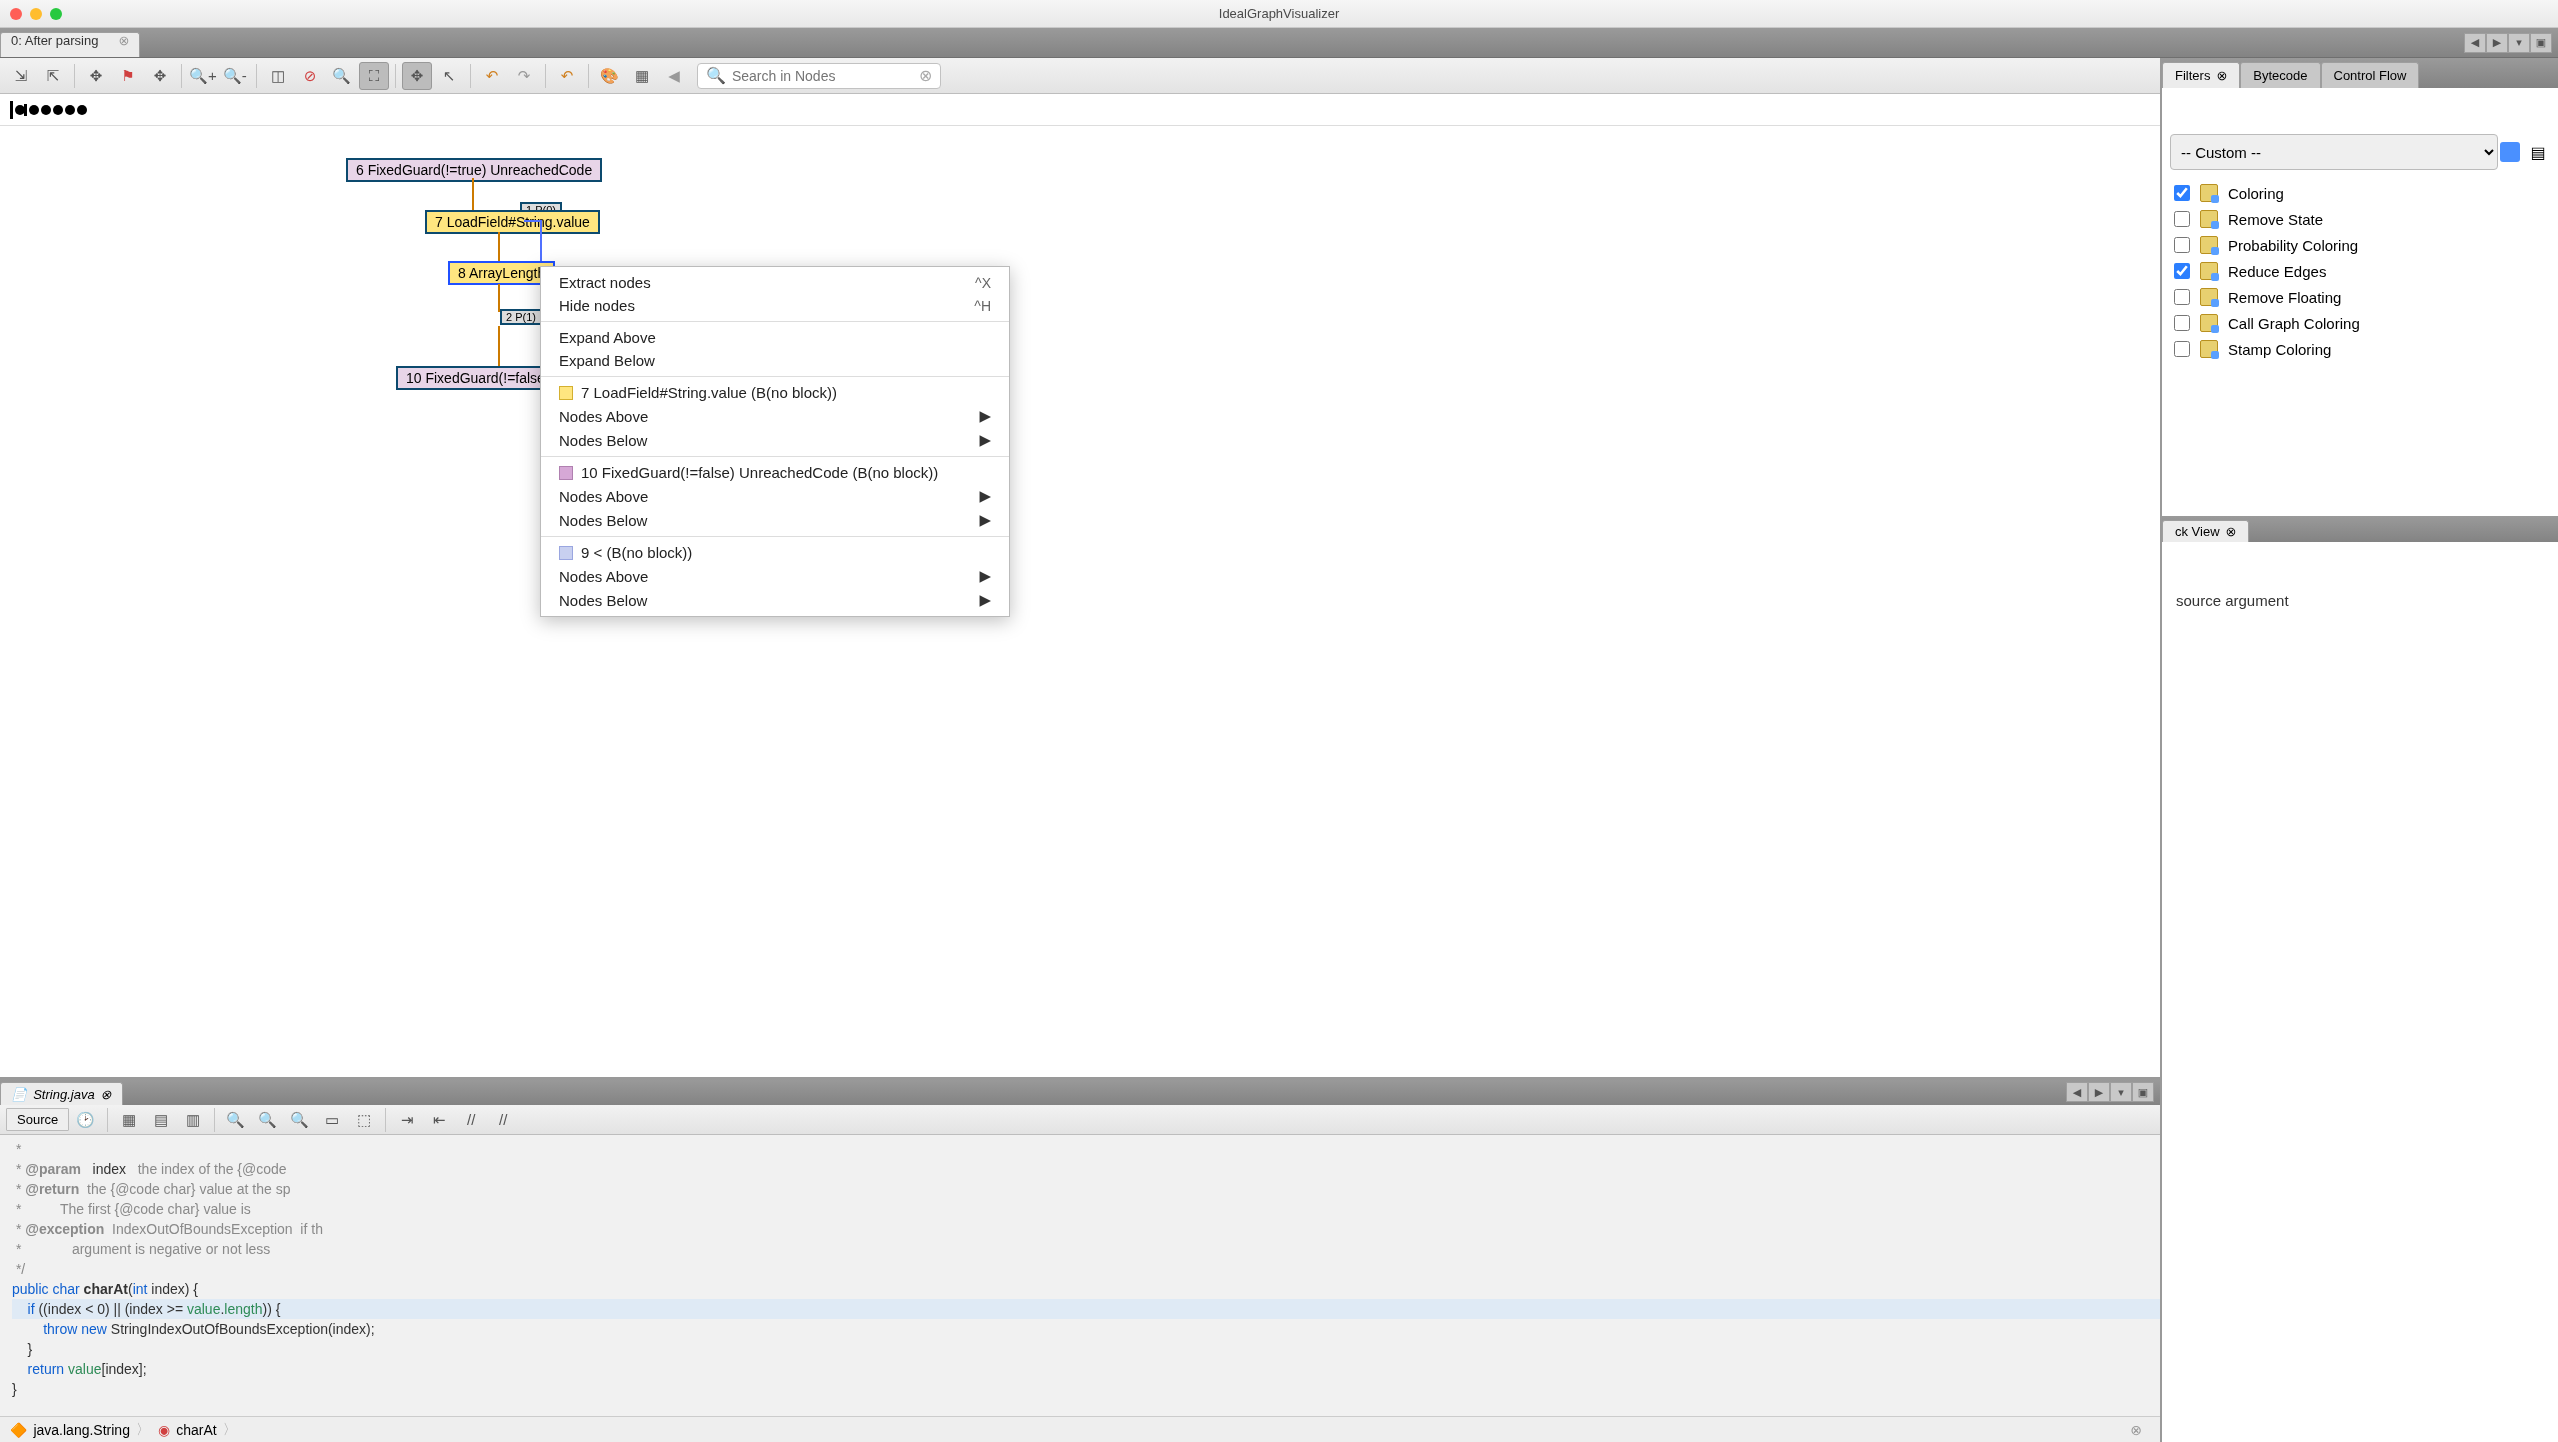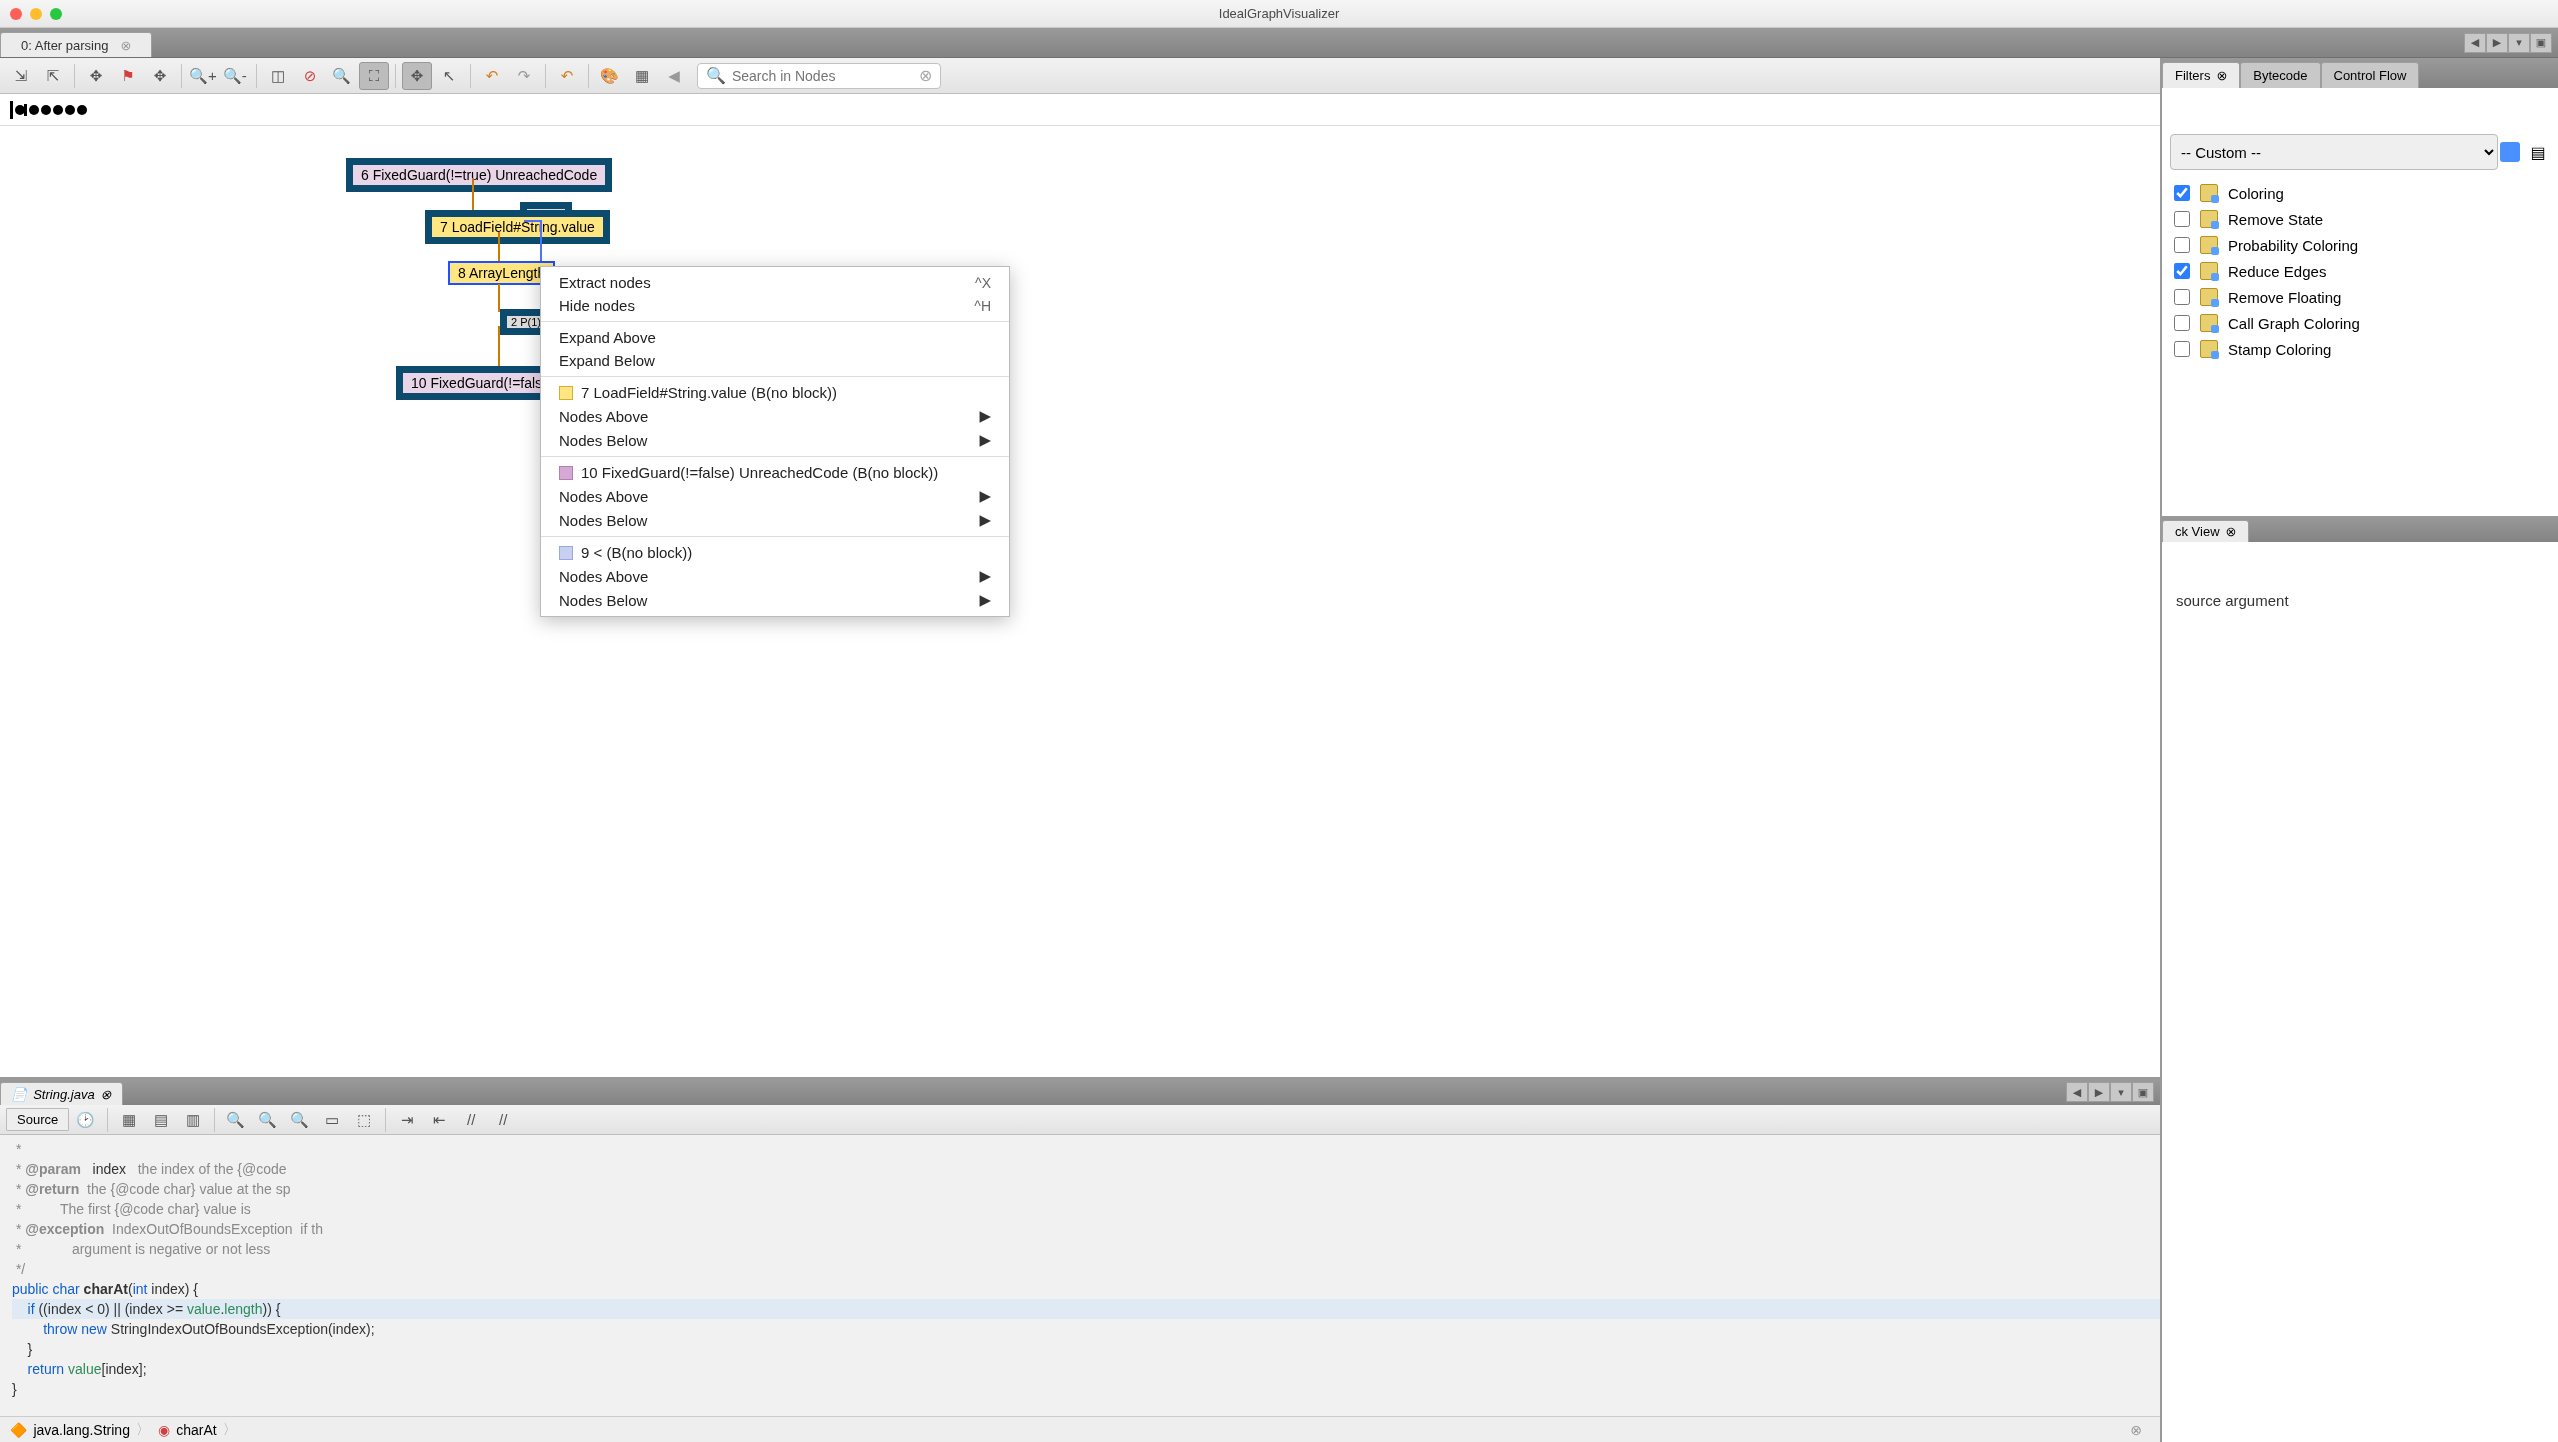--- a/index.html
+++ b/index.html
@@ -7,21 +7,21 @@
 
 
 .titlebar { height: 28px; background: linear-gradient(#f6f6f6, #e8e8e8); border-bottom: 1px solid #c9c9c9; display: flex; align-items: center; padding: 0 10px; position: relative; }
 .traffic { display: flex; gap: 8px; }
 .traffic span { width: 12px; height: 12px; border-radius: 50%; display: inline-block; }
 .tl-close { background: #ff5f57; } .tl-min { background: #ffbd2e; } .tl-max { background: #28c940; }
 .title { position: absolute; left: 50%; transform: translateX(-50%); font-size: 13px; color: #4a4a4a; }
 
 
 .tabstrip { height: 30px; background: linear-gradient(#9a9a9a, #838383); border-bottom: 1px solid #6f6f6f; display: flex; align-items: stretch; }
-.tab { background: #ececec; border: 1px solid #9e9e9e; border-bottom: none; margin-top: 4px; padding: 0 20px; display: flex; align-items: center; font-size: 13px; color: #333; border-radius: 3px 3px 0 0; gap: 12px; }
+.tab { background: #ececec; border: 1px solid #9e9e9e; border-bottom: none; margin-top: 4px; padding: 0 10px; display: flex; font-size: 13px; color: #333; border-radius: 3px 3px 0 0; gap: 20px; }
 .tab .x { color: #999; font-size: 13px; }
 .spacer { flex: 1; }
 .winctrl { display: flex; align-items: center; gap: 0; padding-right: 6px; }
 .winbtn { width: 22px; height: 20px; background: #c8c8c8; border: 1px solid #9e9e9e; display: flex; align-items: center; justify-content: center; font-size: 11px; color: #555; }
 
 
 .outer { display: flex; height: calc(100% - 58px); }
 .leftpane { flex: 1; display: flex; flex-direction: column; border-right: 2px solid #999; }
 .rightpane { width: 396px; display: flex; flex-direction: column; background: #fff; gap: 40px; }
 
@@ -35,21 +35,21 @@
 .searchbox .xclr { color: #aaa; }
 
 
 .sliderbar { height: 32px; background: #fff; border-bottom: 1px solid #ddd; display: flex; align-items: center; padding: 0 10px; }
 .slider-track { display: flex; align-items: center; gap: 0; }
 .slider-tick { width: 10px; height: 10px; background: #000; border-radius: 50%; margin-left: 2px; }
 .slider-bar { width: 3px; height: 18px; background: #000; }
 
 
 .canvas { flex: 1; background: #fff; position: relative; overflow: hidden; }
-.node { position: absolute; border: 7px solid #0c4a6e; padding: 2px 8px; font-size: 14px; white-space: nowrap; }
+.node { position: absolute; border: 2px solid #0c4a6e; padding: 2px 8px; font-size: 14px; white-space: nowrap; }
 .n-pink { background: #e8d5e8; }
 .n-yellow { background: #ffe680; }
 .n-yellow.sel { border: 2px solid #2050ff; }
 .n-gray { background: #ddd; font-size: 11px; padding: 0 4px; }
 .edge { position: absolute; background: #cc7a00; width: 2px; }
 .edge-blue { position: absolute; border: 2px solid #5070ff; border-left: none; border-bottom: none; }
 
 
 .ctxmenu { position: absolute; background: #fff; border: 1px solid #bbb; box-shadow: 0 4px 18px rgba(0,0,0,.25); min-width: 470px; padding: 4px 0; z-index: 100; font-size: 15px; }
 .ctxitem { padding: 3px 18px; display: flex; align-items: center; justify-content: space-between; color: #222; }

